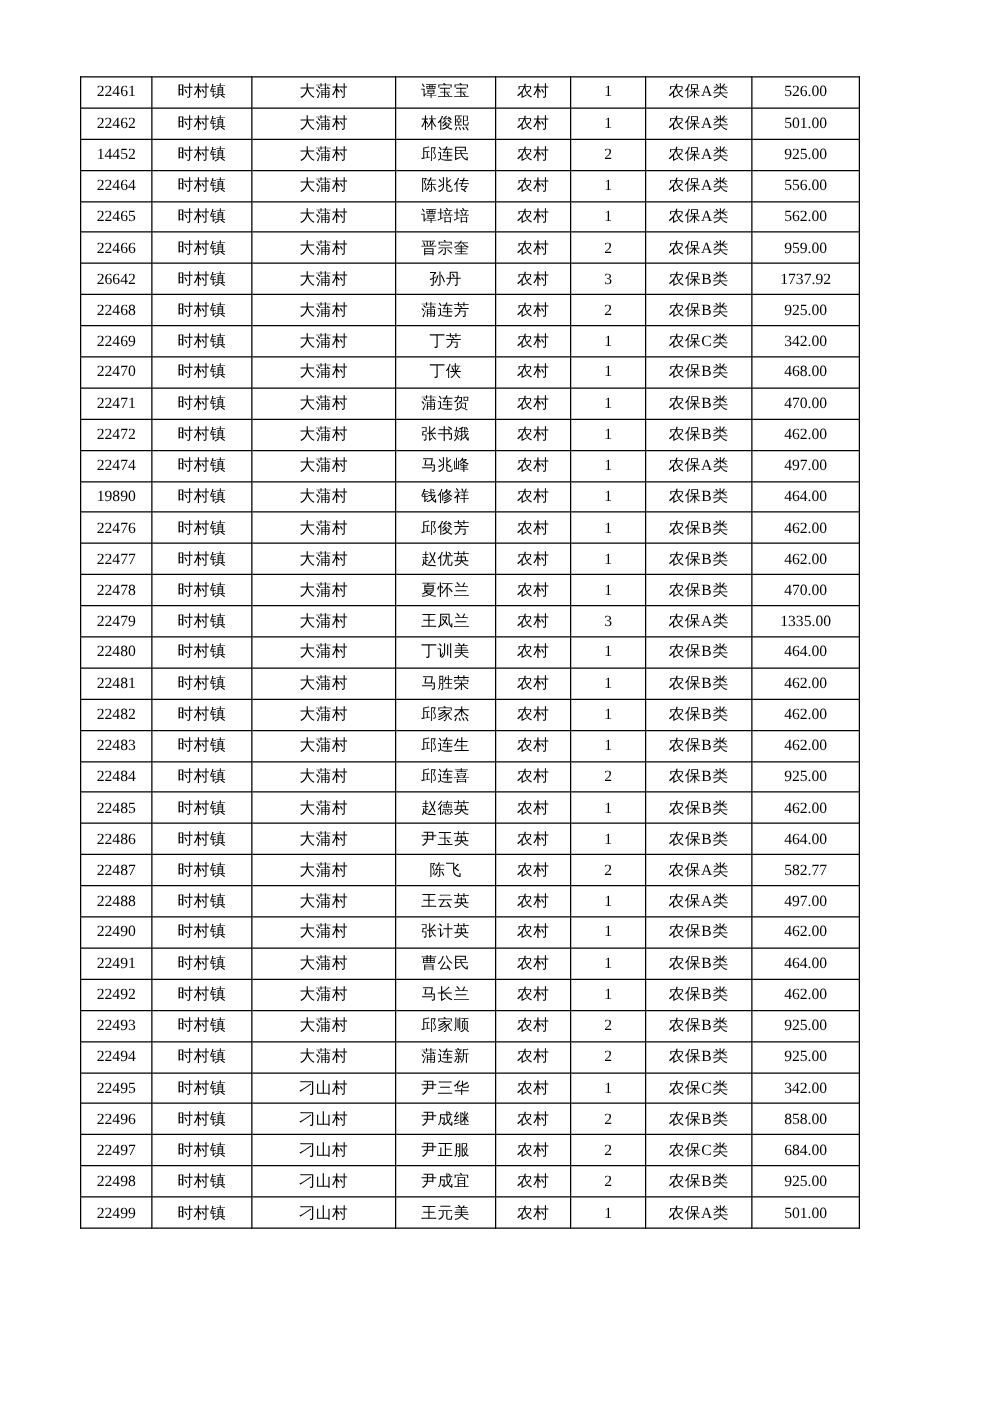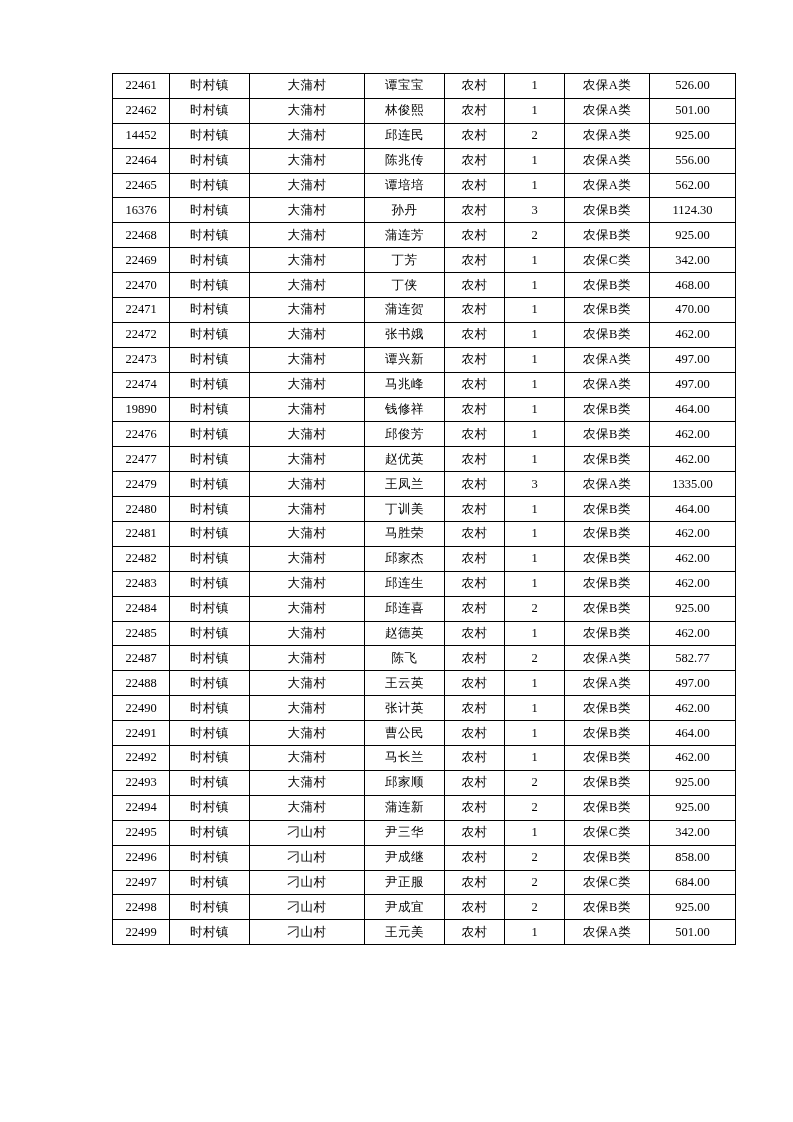--- a/index.html
+++ b/index.html
@@ -10,22 +10,21 @@
   body {
     width: 793px;
     height: 1122px;
     position: relative;
     font-family: "Liberation Serif", "DejaVu Serif", serif;
     color: #000000;
   }
   .sheet {
     position: absolute;
     left: 64px;
-    top: 73px;
-    margin-left: 48px;
+    top: 61px;
   }
   table.data-table {
     border-collapse: collapse;
     table-layout: fixed;
     width: 623px;
     font-size: 12.5px;
   }
   table.data-table td {
     border: 1px solid #000000;
     height: 23.9px;
@@ -108,28 +107,38 @@
           <td class="num">22465</td>
           <td>时村镇</td>
           <td>大蒲村</td>
           <td>谭培培</td>
           <td>农村</td>
           <td class="num">1</td>
           <td>农保A类</td>
           <td class="num">562.00</td>
         </tr>
         <tr>
-          <td class="num">16376</td>
+          <td class="num">22466</td>
+          <td>时村镇</td>
+          <td>大蒲村</td>
+          <td>晋宗奎</td>
+          <td>农村</td>
+          <td class="num">2</td>
+          <td>农保A类</td>
+          <td class="num">959.00</td>
+        </tr>
+        <tr>
+          <td class="num">26642</td>
           <td>时村镇</td>
           <td>大蒲村</td>
           <td>孙丹</td>
           <td>农村</td>
           <td class="num">3</td>
           <td>农保B类</td>
-          <td class="num">1124.30</td>
+          <td class="num">1737.92</td>
         </tr>
         <tr>
           <td class="num">22468</td>
           <td>时村镇</td>
           <td>大蒲村</td>
           <td>蒲连芳</td>
           <td>农村</td>
           <td class="num">2</td>
           <td>农保B类</td>
           <td class="num">925.00</td>
@@ -168,40 +177,30 @@
           <td class="num">22472</td>
           <td>时村镇</td>
           <td>大蒲村</td>
           <td>张书娥</td>
           <td>农村</td>
           <td class="num">1</td>
           <td>农保B类</td>
           <td class="num">462.00</td>
         </tr>
         <tr>
-          <td class="num">22473</td>
-          <td>时村镇</td>
-          <td>大蒲村</td>
-          <td>谭兴新</td>
+          <td class="num">22474</td>
+          <td>时村镇</td>
+          <td>大蒲村</td>
+          <td>马兆峰</td>
           <td>农村</td>
           <td class="num">1</td>
           <td>农保A类</td>
           <td class="num">497.00</td>
         </tr>
         <tr>
-          <td class="num">22474</td>
-          <td>时村镇</td>
-          <td>大蒲村</td>
-          <td>马兆峰</td>
-          <td>农村</td>
-          <td class="num">1</td>
-          <td>农保A类</td>
-          <td class="num">497.00</td>
-        </tr>
-        <tr>
           <td class="num">19890</td>
           <td>时村镇</td>
           <td>大蒲村</td>
           <td>钱修祥</td>
           <td>农村</td>
           <td class="num">1</td>
           <td>农保B类</td>
           <td class="num">464.00</td>
         </tr>
         <tr>
@@ -218,20 +217,30 @@
           <td class="num">22477</td>
           <td>时村镇</td>
           <td>大蒲村</td>
           <td>赵优英</td>
           <td>农村</td>
           <td class="num">1</td>
           <td>农保B类</td>
           <td class="num">462.00</td>
         </tr>
         <tr>
+          <td class="num">22478</td>
+          <td>时村镇</td>
+          <td>大蒲村</td>
+          <td>夏怀兰</td>
+          <td>农村</td>
+          <td class="num">1</td>
+          <td>农保B类</td>
+          <td class="num">470.00</td>
+        </tr>
+        <tr>
           <td class="num">22479</td>
           <td>时村镇</td>
           <td>大蒲村</td>
           <td>王凤兰</td>
           <td>农村</td>
           <td class="num">3</td>
           <td>农保A类</td>
           <td class="num">1335.00</td>
         </tr>
         <tr>
@@ -286,20 +295,30 @@
         </tr>
         <tr>
           <td class="num">22485</td>
           <td>时村镇</td>
           <td>大蒲村</td>
           <td>赵德英</td>
           <td>农村</td>
           <td class="num">1</td>
           <td>农保B类</td>
           <td class="num">462.00</td>
+        </tr>
+        <tr>
+          <td class="num">22486</td>
+          <td>时村镇</td>
+          <td>大蒲村</td>
+          <td>尹玉英</td>
+          <td>农村</td>
+          <td class="num">1</td>
+          <td>农保B类</td>
+          <td class="num">464.00</td>
         </tr>
         <tr>
           <td class="num">22487</td>
           <td>时村镇</td>
           <td>大蒲村</td>
           <td>陈飞</td>
           <td>农村</td>
           <td class="num">2</td>
           <td>农保A类</td>
           <td class="num">582.77</td>

